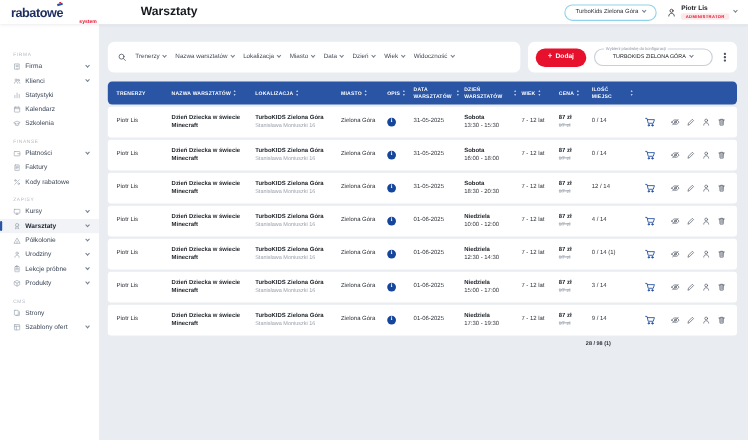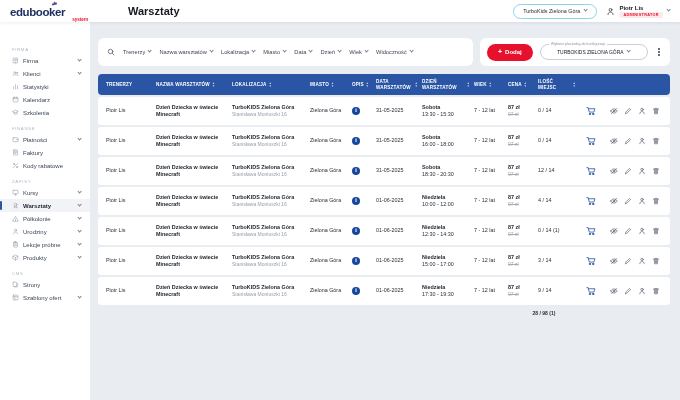--- a/index.html
+++ b/index.html
@@ -86,21 +86,21 @@
   .tfoot { height:16px; padding:0 8px; }
   .tfoot .sum { grid-column:9 / 11; text-align:center; font-size:5px; font-weight:bold; color:#2b2f36; }
 
   .icn svg { width:100%; height:100%; display:block; }
 </style>
 </head>
 <body>
 
 <div class="topbar">
   <div class="brand">
-    <span class="brand-name">edubooker</span>
+    <span class="brand-name">rabatowe</span>
     <span class="brand-cap"></span>
     <span class="brand-sub">system</span>
   </div>
   <h1 class="page-title">Warsztaty</h1>
   <div class="topbar-right">
     <div class="facility-pill">
       <span>TurboKids Zielona Góra</span>
       <span class="chev"></span>
     </div>
     <div class="user">

